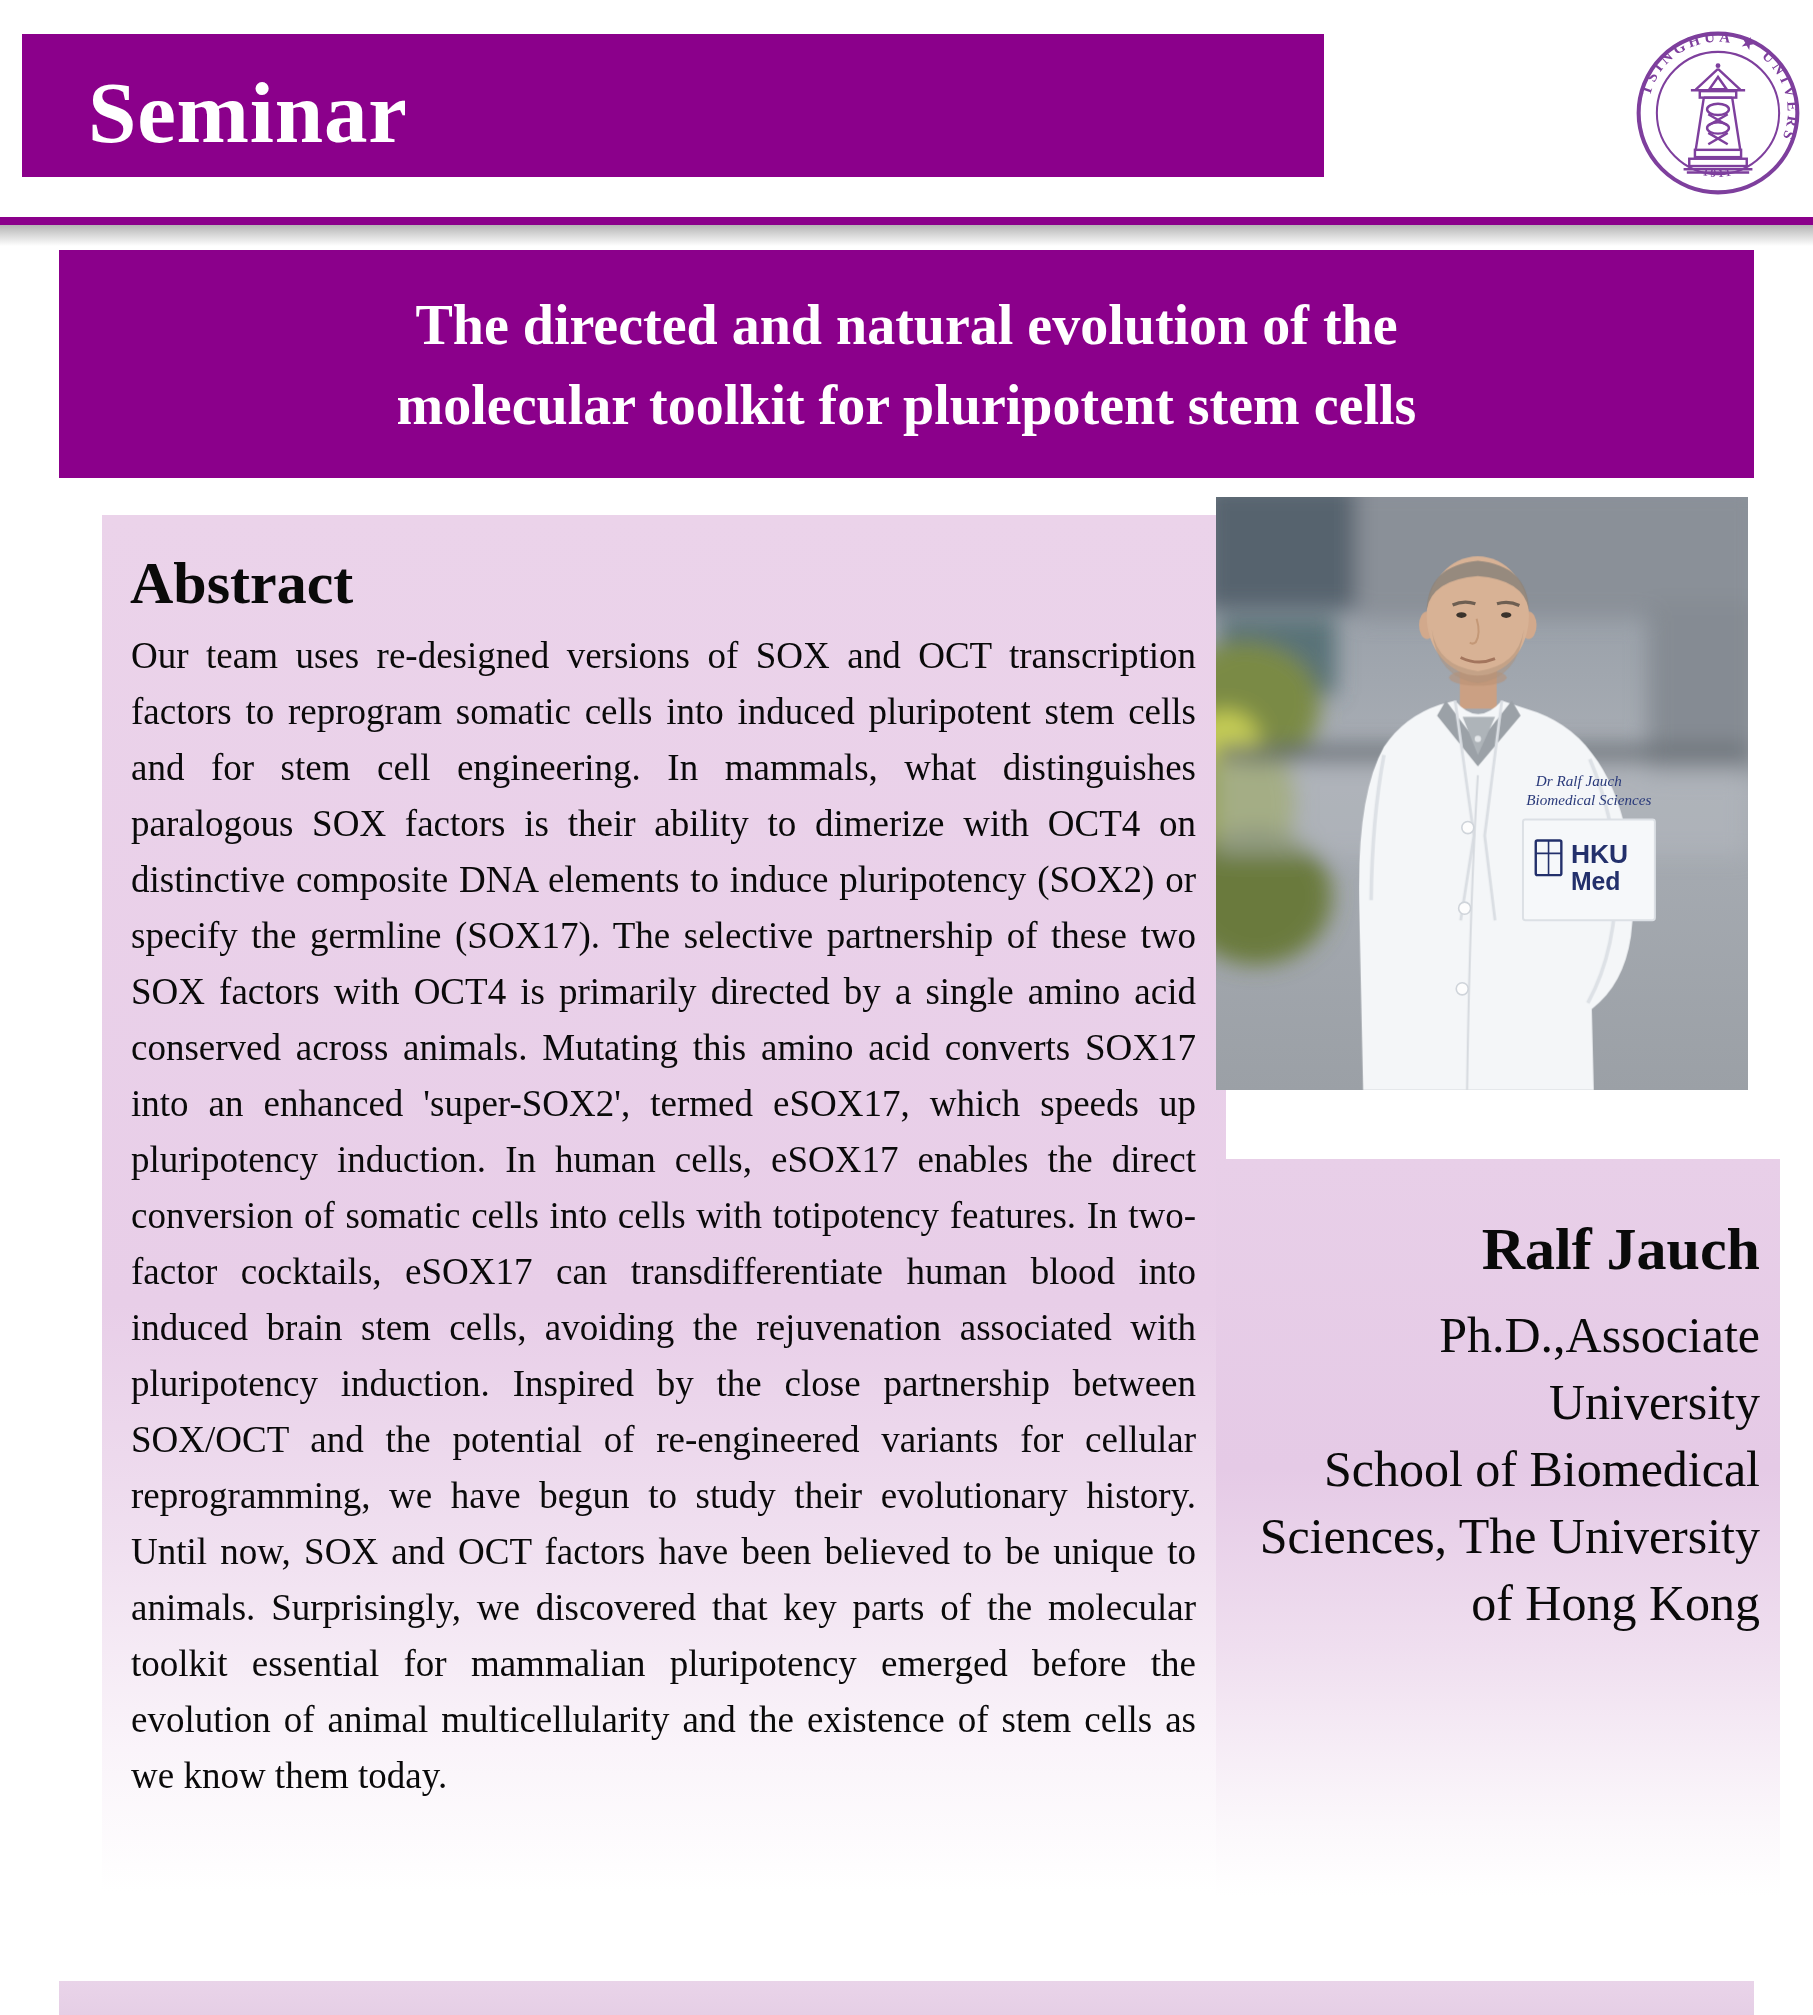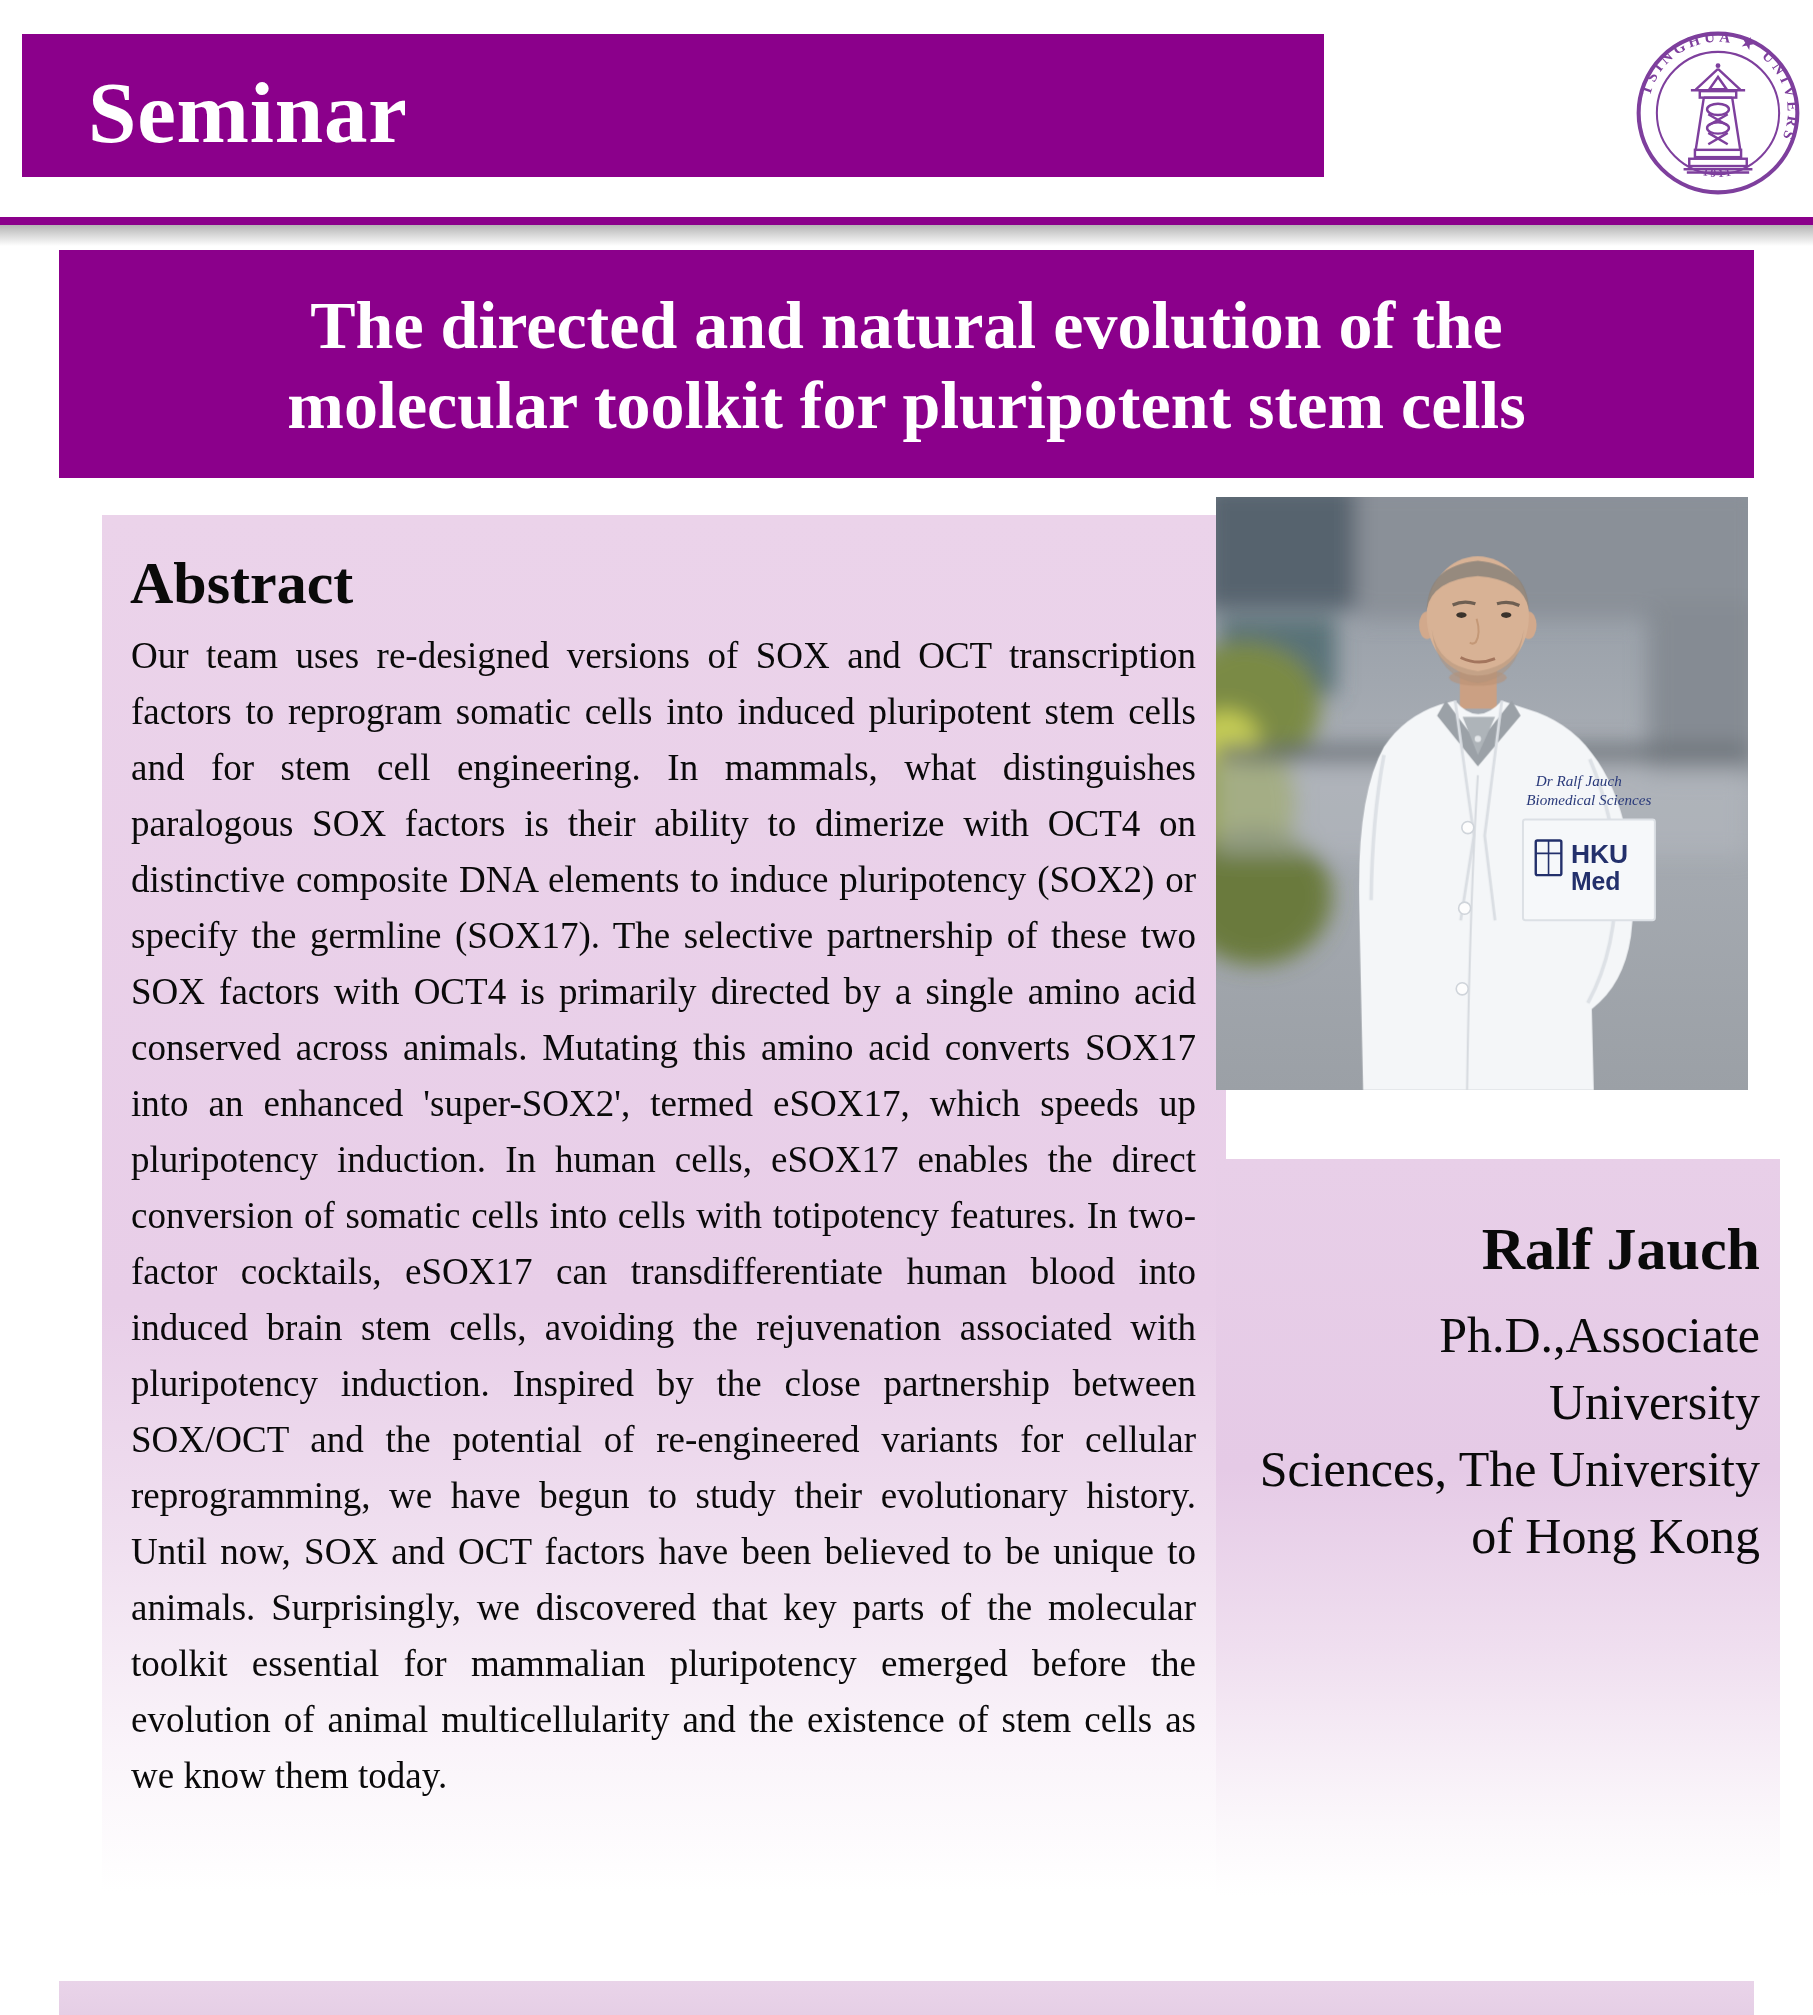--- a/index.html
+++ b/index.html
@@ -24,21 +24,21 @@
     left:0;top:225px;width:1814px;height:21px;
     background:linear-gradient(180deg, rgba(90,90,90,.45), rgba(255,255,255,0));
   }
 
   
   .banner{
     left:59px;top:250px;width:1695px;height:228px;background:#8B008B;
     text-align:center;color:#ffffff;font-weight:bold;
     padding-top:35px;box-sizing:border-box;
   }
-  .banner-line{font-size:68px;line-height:80px;}
+  .banner-line{font-size:56px;line-height:80px;}
 
   
   .abstract{
     left:59px;top:515px;width:1124px;height:1435px;box-sizing:border-box;
     background:linear-gradient(180deg,#EBD3EA 0%,#E8CEE8 55%,#F0E0F0 72%,#FAF4FA 86%,#FFFFFF 96%);
     margin-left:43px;
   }
   .abstract-heading{
     margin:0;padding:38px 0 0 28px;font-size:60px;line-height:60px;font-weight:bold;
   }
@@ -177,20 +177,21 @@
       <circle cx="630" cy="820" r="15" fill="#FDFDFD" stroke="#CFD4DA" stroke-width="4"></circle>
       <circle cx="622" cy="1020" r="15" fill="#FDFDFD" stroke="#CFD4DA" stroke-width="4"></circle>
       <circle cx="616" cy="1220" r="15" fill="#FDFDFD" stroke="#CFD4DA" stroke-width="4"></circle>
     </g>
   </svg>
 </div>
 
 <div class="abs infobox">
   <div class="speaker-name">Ralf Jauch</div>
   <div class="speaker-line">Ph.D.,Associate University</div>
+  <div class="speaker-line">School of Biomedical</div>
   <div class="speaker-line">Sciences, The University</div>
   <div class="speaker-line">of Hong Kong</div>
 </div>
 
 <div class="abs timebox">
   <div class="detail-row">
     
   </div>
 
 </div>

